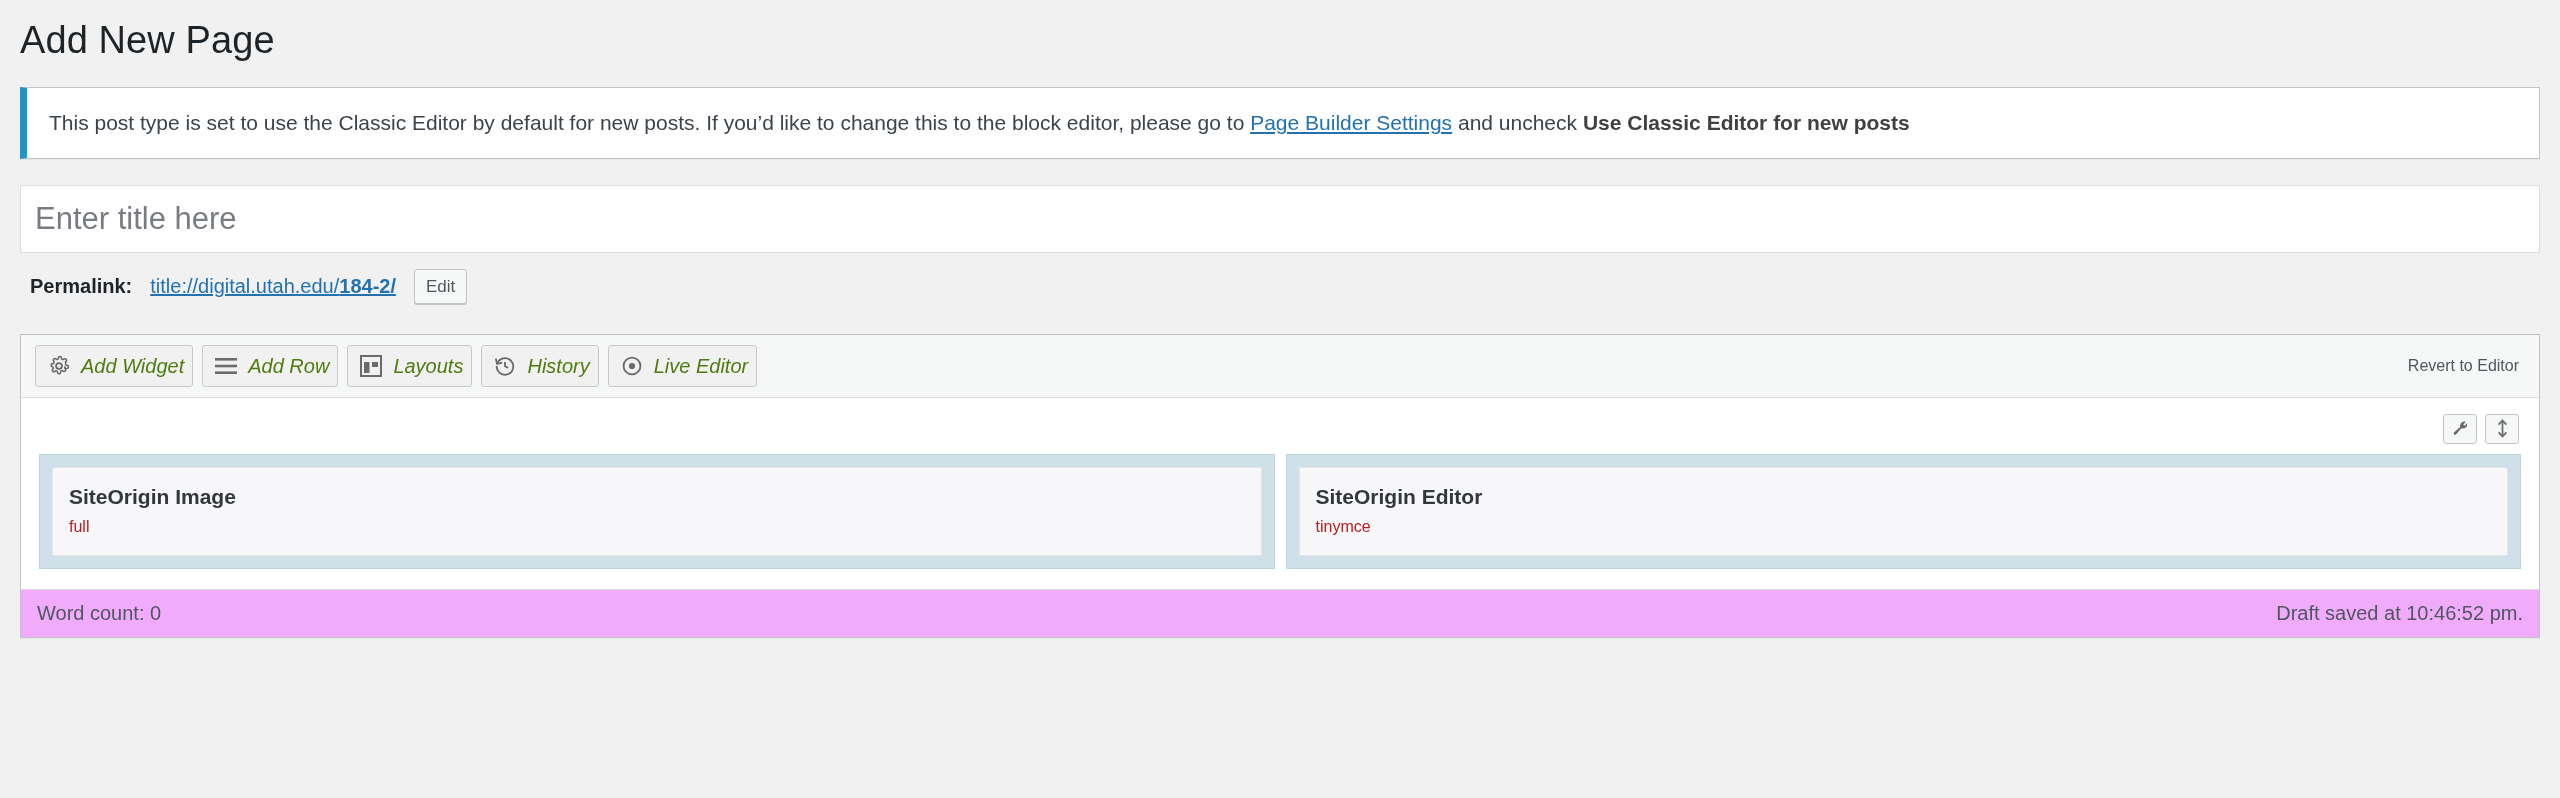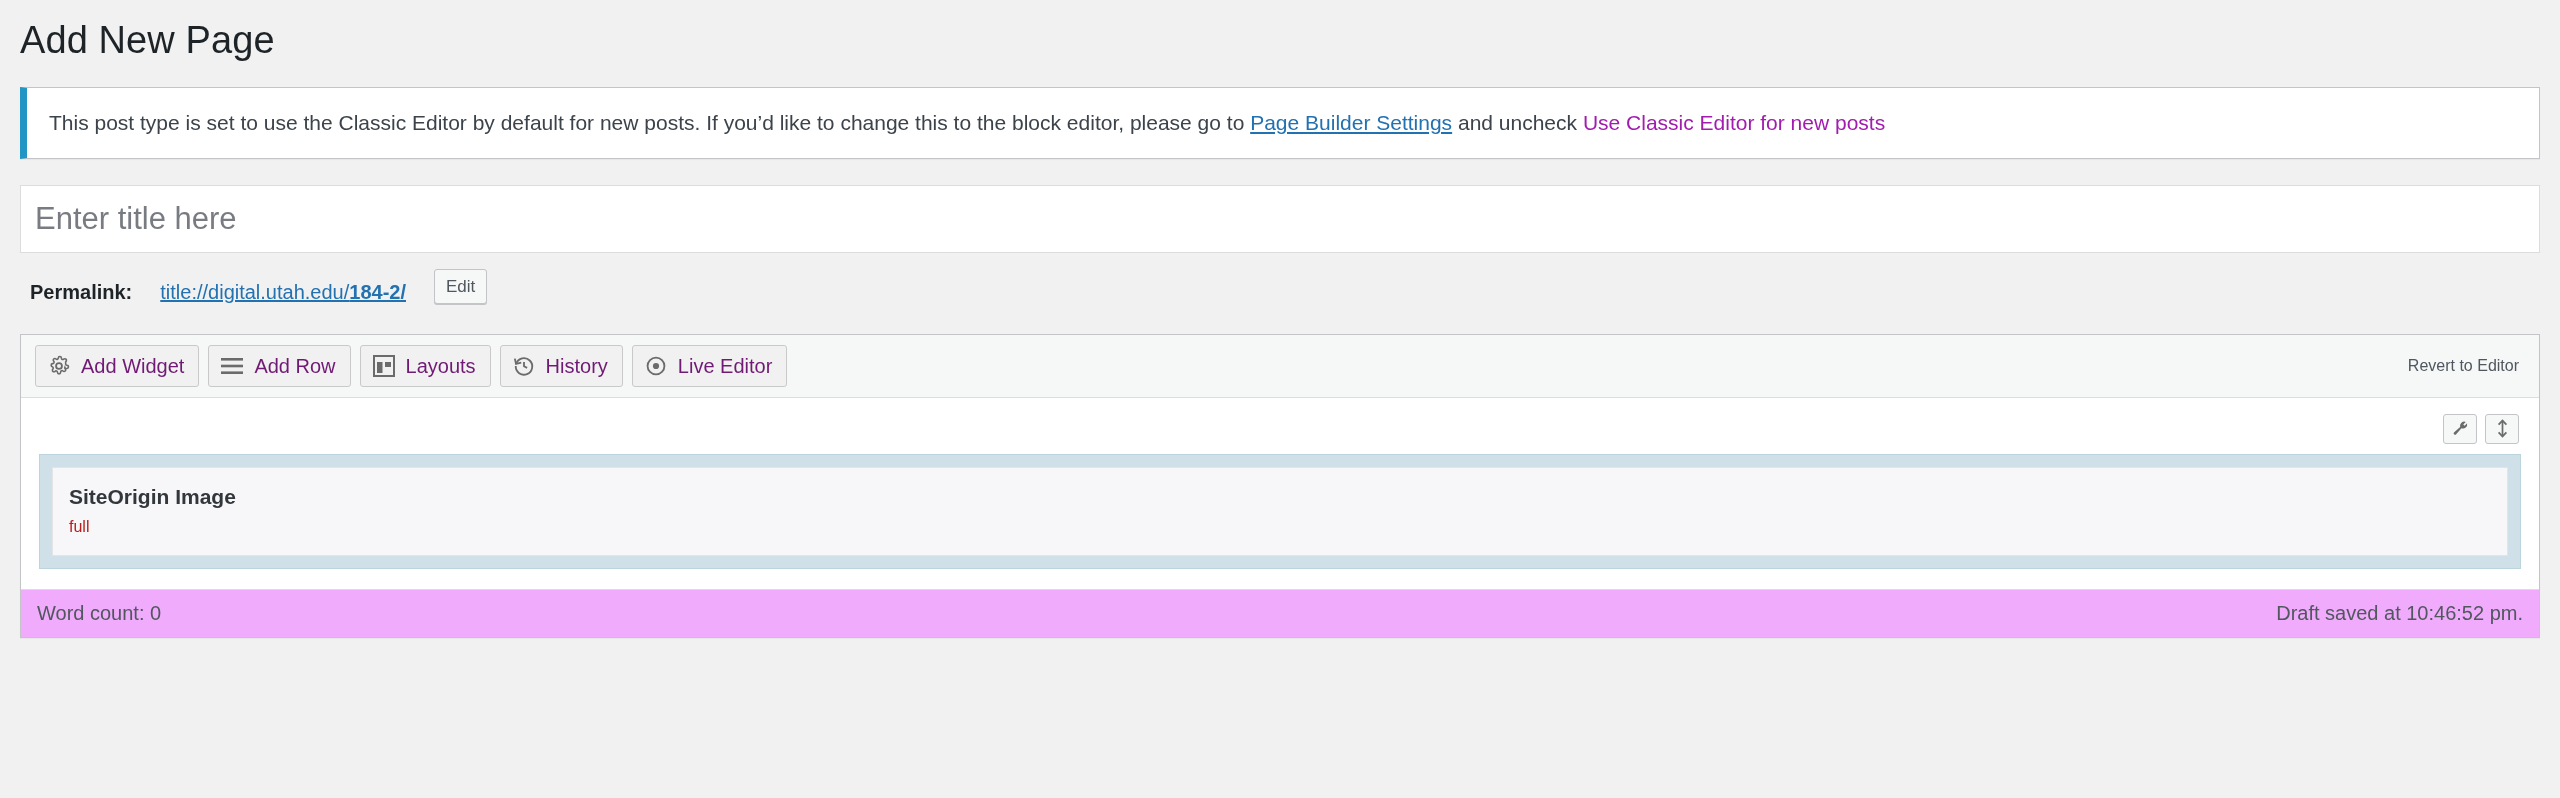--- a/index.html
+++ b/index.html
@@ -43,22 +43,22 @@
     box-sizing: border-box;
     font-size: 21px;
     line-height: 1.5;
     color: #3c434a;
   }
   .notice a {
     color: #2271b1;
     text-decoration: underline;
   }
   .notice strong {
-    font-weight: 400;
-    color: #a21caf;
+    font-weight: 700;
+    color: #404040;
   }
 
   
   .title-area {
     padding-top: 26px;
   }
   .title-input {
     display: block;
     width: 100%;
     box-sizing: border-box;
@@ -75,22 +75,22 @@
     border-radius: 0;
   }
   .title-input::placeholder {
     color: #787c82;
     opacity: 1;
   }
 
   
   .permalink-row {
     display: flex;
-    align-items: flex-end;
-    gap: 28px;
+    align-items: center;
+    gap: 18px;
     padding: 16px 0 0 10px;
     font-size: 20px;
   }
   .permalink-label {
     font-weight: 700;
     color: #1d2327;
   }
   .permalink-link {
     color: #2271b1;
     text-decoration: underline;
@@ -135,26 +135,27 @@
     align-items: center;
     gap: 9px;
   }
   .pb-btn {
     display: inline-flex;
     align-items: center;
     gap: 10px;
     background: #f1f1f1;
     border: 1px solid #c9c9c9;
     border-radius: 3px;
-    padding: 8px 14px 8px 11px;
+    padding: 8px 8px 8px 11px;
     font-size: 20px;
     line-height: 1.2;
-    color: #701a75;
+    color: #4d7c0f;
     cursor: pointer;
     white-space: nowrap;
+    font-style: italic;
   }
   .pb-btn .ico {
     display: inline-flex;
     width: 24px;
     height: 24px;
     align-items: center;
     justify-content: center;
     color: #6b6b6b;
     flex: 0 0 auto;
   }
@@ -343,20 +344,26 @@
 
       <div class="pb-row">
 
         <div class="pb-cell">
           <div class="pb-widget">
             <div class="pb-widget-title">SiteOrigin Image</div>
             <div class="pb-widget-sub">full</div>
           </div>
         </div>
 
+        <div class="pb-cell">
+          <div class="pb-widget">
+            <div class="pb-widget-title">SiteOrigin Editor</div>
+            <div class="pb-widget-sub">tinymce</div>
+          </div>
+        </div>
 
       </div>
     </div>
 
     <div class="pb-footer">
       <span>Word count: 0</span>
       <span>Draft saved at 10:46:52 pm.</span>
     </div>
 
   </div>

